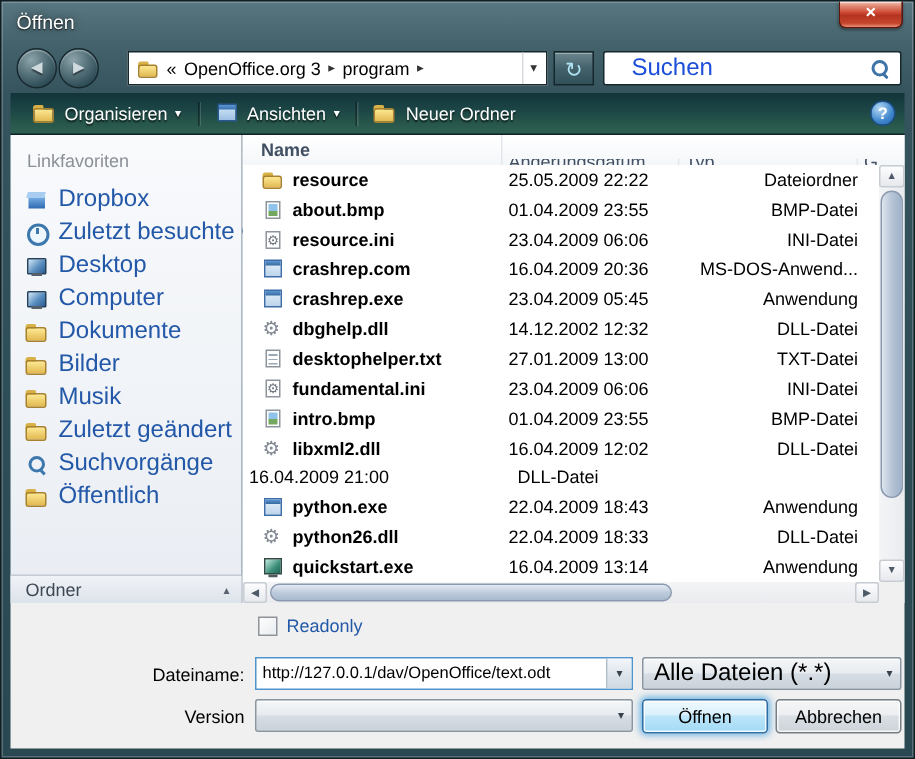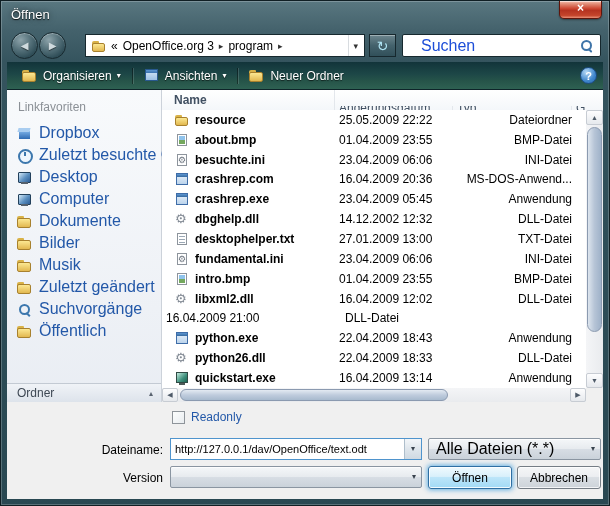--- a/index.html
+++ b/index.html
@@ -261,21 +261,21 @@
             <span class="fi fi-image"></span>
             <span>about.bmp</span>
           </span>
           <span class="fcell c2">01.04.2009 23:55</span>
           <span class="fcell c3">BMP-Datei</span>
           <span class="fcell c4"></span>
         </div>
         <div class="frow">
           <span class="fcell c1">
             <span class="fi fi-ini"></span>
-            <span>besuchte.ini</span>
+            <span>resource.ini</span>
           </span>
           <span class="fcell c2">23.04.2009 06:06</span>
           <span class="fcell c3">INI-Datei</span>
           <span class="fcell c4"></span>
         </div>
         <div class="frow">
           <span class="fcell c1">
             <span class="fi fi-app"></span>
             <span>crashrep.com</span>
           </span>

